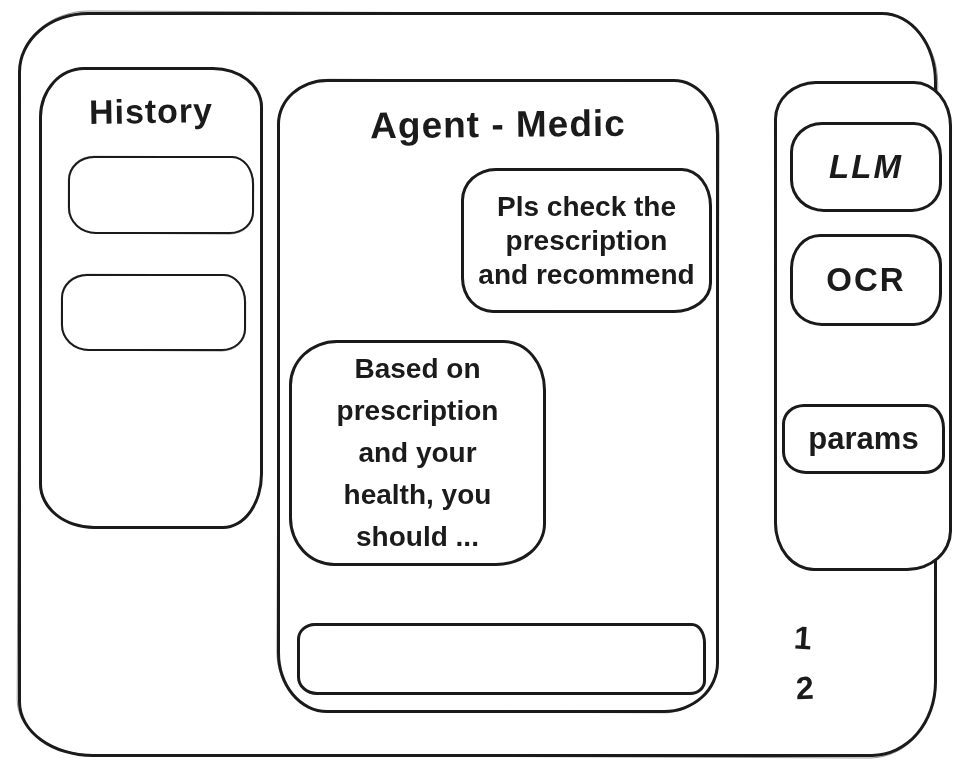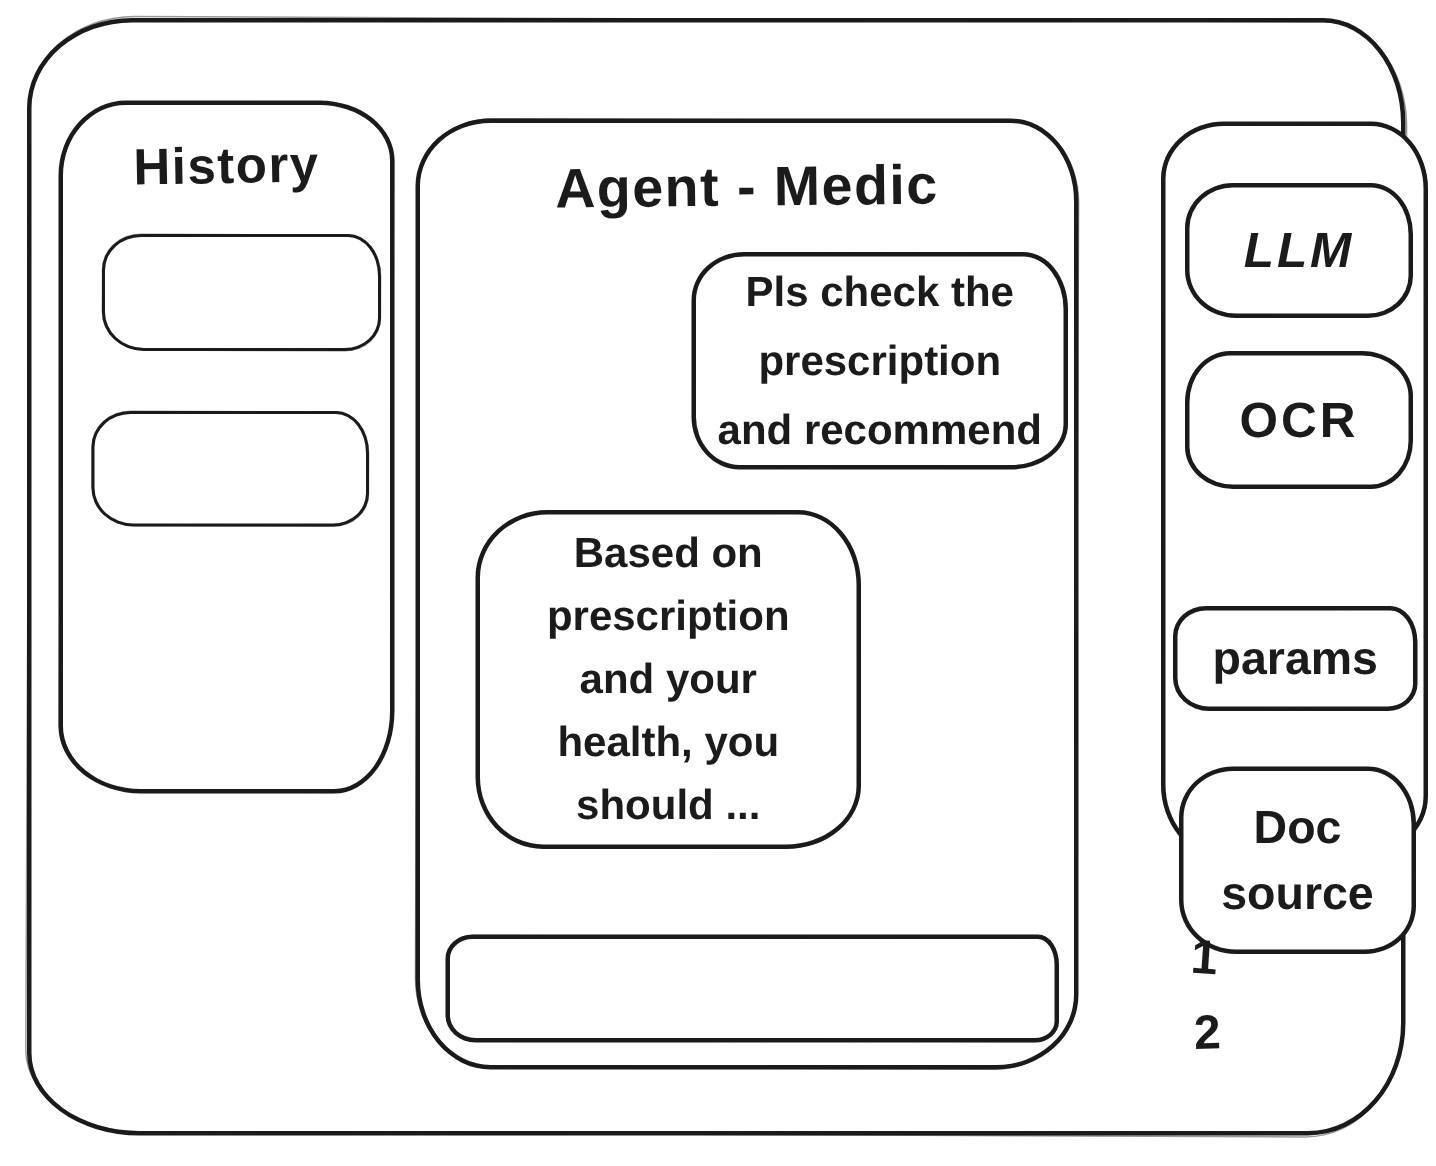--- a/index.html
+++ b/index.html
@@ -69,31 +69,30 @@
     text-align:center;
     font-size:37px;font-weight:bold;
     letter-spacing:1px;
     transform:rotate(-.6deg);
   }
   .bubble{
     display:flex;align-items:center;justify-content:center;
     text-align:center;
     white-space:pre-line;
     font-size:28px;font-weight:bold;
-    line-height:46px;
+    line-height:34px;
   }
   .bubble.user{
     left:181px;top:86px;width:251px;height:145px;
     border-radius:35px 30px 38px 32px / 32px 38px 30px 35px;
   }
   .bubble.agent{
     left:9px;top:258px;width:257px;height:226px;
     line-height:42px;
     border-radius:48px 42px 50px 45px / 45px 50px 42px 48px;
-    margin-left:28px;
   }
   .chat-input{
     left:17px;top:541px;width:409px;height:72px;
     border-radius:18px 14px 16px 20px / 16px 20px 14px 18px;
     cursor:text;
   }
   
   .tools{
     left:721px;top:66px;width:178px;height:490px;
     border-radius:42px 38px 45px 40px / 38px 45px 40px 48px;
@@ -158,20 +157,18 @@
 and your
 health, you
 should ...</div>
       <div class="sketch chat-input" aria-placeholder=""></div>
     </main>
 
     <aside class="sketch tools">
       <button class="sketch tool-btn llm">LLM</button>
       <button class="sketch tool-btn params">params</button>
       <button class="sketch tool-btn ocr">OCR</button>
-      <button class="sketch tool-btn docsource">Doc
-source</button>
       <div class="doc-item one">1</div>
       <div class="doc-item two">2</div>
     </aside>
 
   </div>
 </div>
 
 </body></html>

